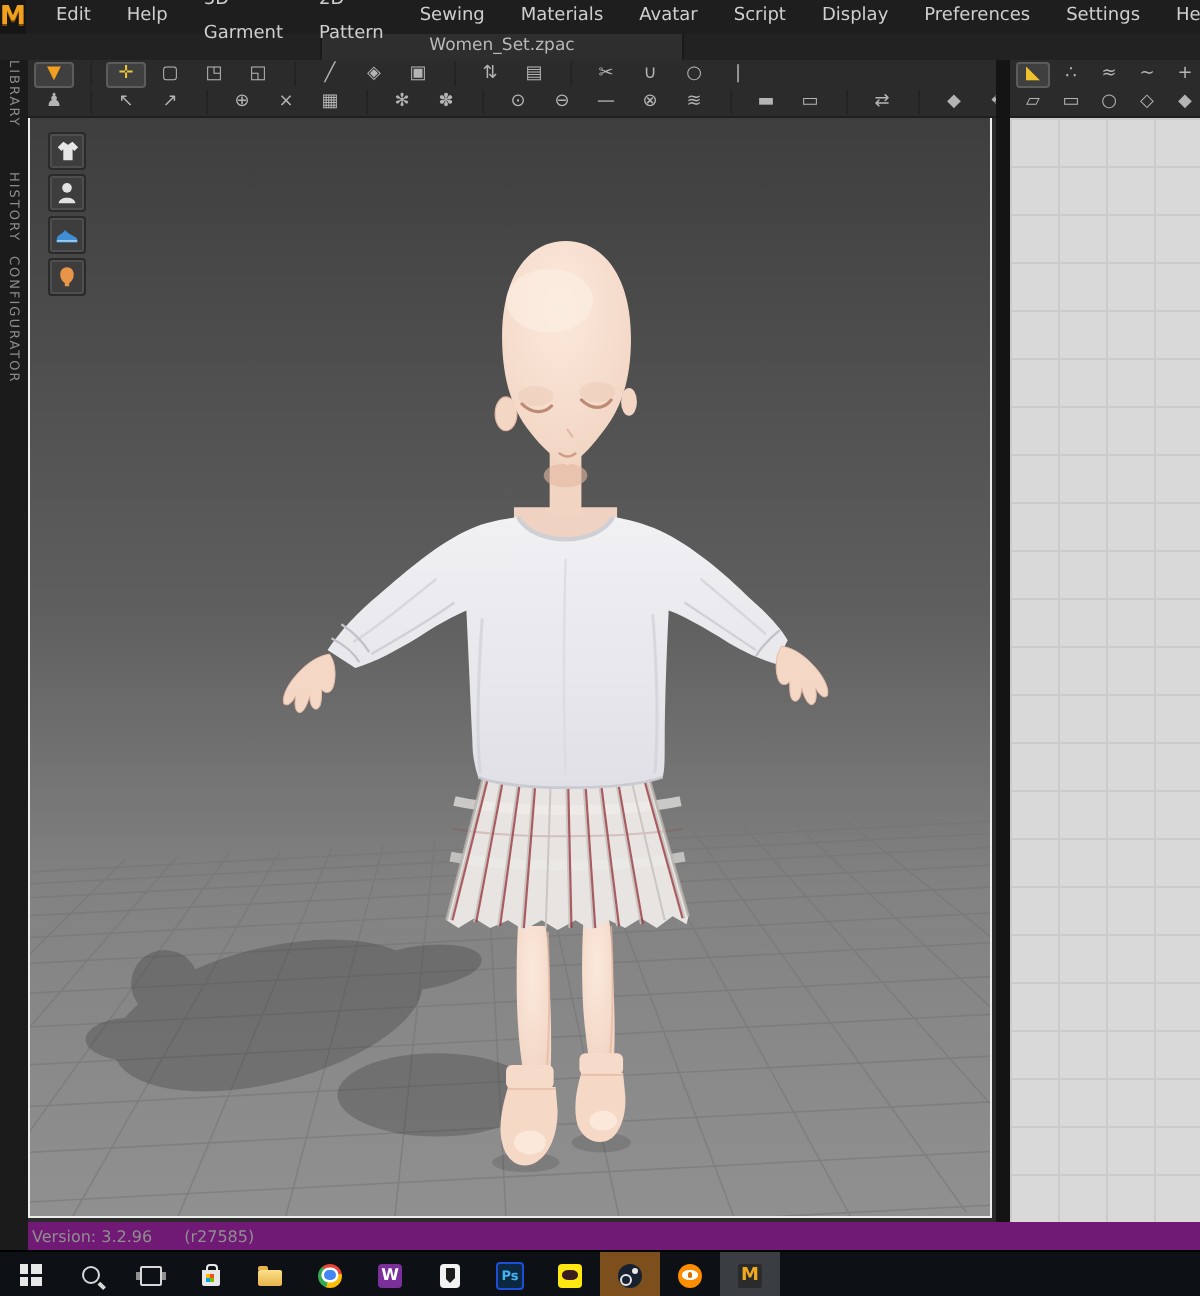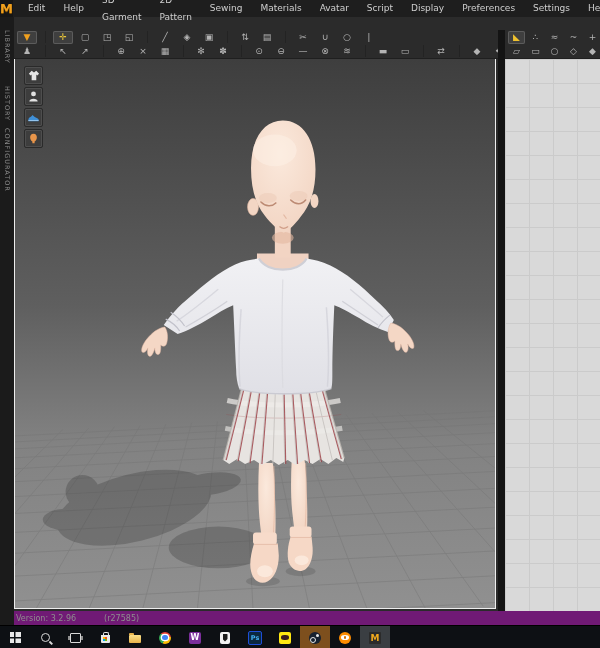--- a/index.html
+++ b/index.html
@@ -50,21 +50,21 @@
   #pattern-panel{position:absolute;left:505px;top:58px;width:95px;height:553px;
        background:
         repeating-linear-gradient(0deg,var(--pattern-grid,#cbcbcb) 0 1px,transparent 1px 24px),
         repeating-linear-gradient(90deg,var(--pattern-grid,#cbcbcb) 0 1px,transparent 1px 24px),
         var(--pattern-bg,#d9d9d9);
        z-index:20;border-top:1px solid #bfbfbf;}
   
   #statusbar{position:absolute;left:0;top:611px;width:600px;height:14px;background:#701a75;
              display:flex;align-items:center;z-index:25;}
   #statusbar span{color:#8f8f8f;font-size:8px;margin-left:16px;}
-  #statusbar span + span{margin-left:28px;}
+  #statusbar span + span{margin-left:16px;}
   
   #taskbar{position:absolute;left:0;top:625px;width:600px;height:23px;
            background:var(--taskbar-bg,#0d1014);display:flex;align-items:stretch;z-index:40;
            border-top:1px solid #000;}
   .task-cell{width:30px;display:flex;align-items:center;justify-content:center;flex:0 0 auto;}
   .ticon{position:relative;display:block;}
   .ticon-start{width:11px;height:11px;background:#e8e8e8;
      background-image:linear-gradient(#0d1014,#0d1014),linear-gradient(#0d1014,#0d1014);
      background-size:1.5px 100%,100% 1.5px;background-position:center;background-repeat:no-repeat;}
   .ticon-search{width:7px;height:7px;border:1.5px solid #d8d8d8;border-radius:50%;}
@@ -124,20 +124,23 @@
         <span class="menu-item">Materials</span>
         <span class="menu-item">Avatar</span>
         <span class="menu-item">Script</span>
         <span class="menu-item">Display</span>
         <span class="menu-item">Preferences</span>
         <span class="menu-item">Settings</span>
         <span class="menu-item">Help</span>
       </div>
   </div>
 
+  <div id="tabbar">
+    <div id="doc-tab">Women_Set.zpac</div>
+  </div>
 
   <div id="toolbar-3d" class="toolbar">
     <div class="tb-row" id="tb3d-r1">
         <div class="tb-btn active">
           <span class="tb-glyph" style="color: rgb(240, 160, 30);">▼</span>
         </div>
         <div class="tb-sep"></div>
         <div class="tb-btn active">
           <span class="tb-glyph" style="color: rgb(233, 197, 58);">✛</span>
         </div>

